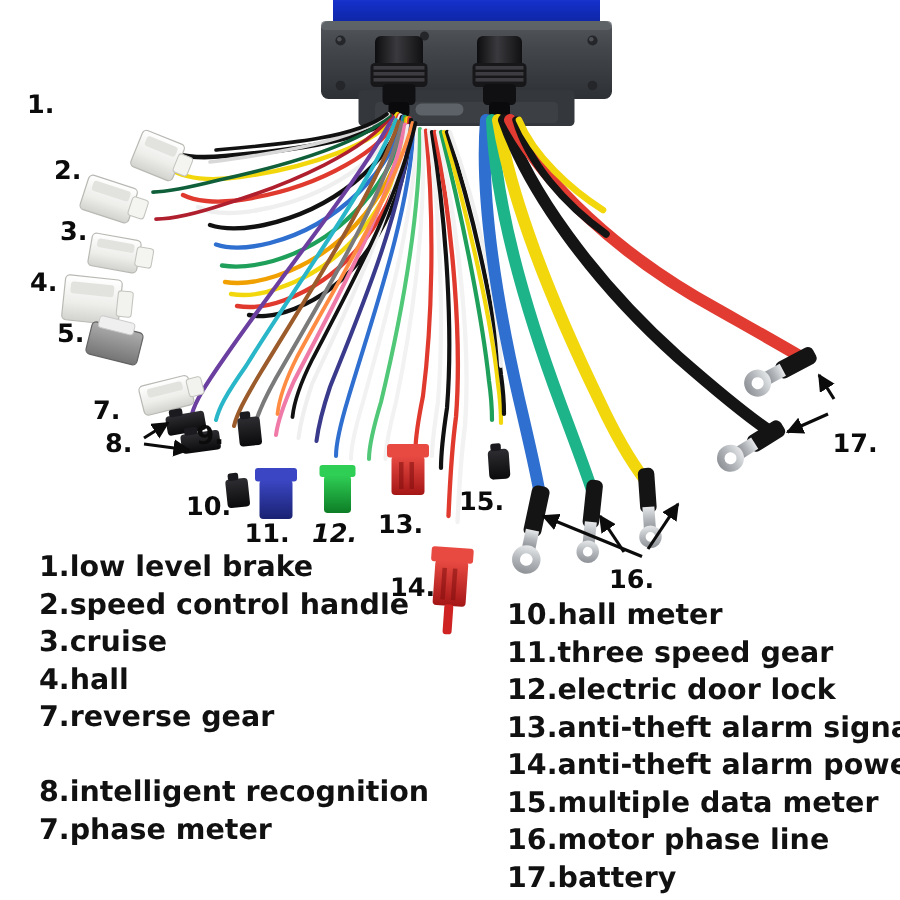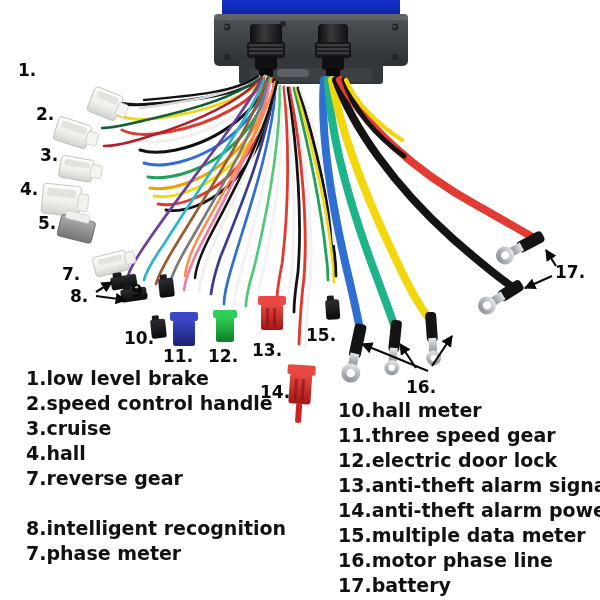--- a/index.html
+++ b/index.html
@@ -318,26 +318,26 @@
   <div class="numlab" style="left:18px;  top:62px;">1.</div>
   <div class="numlab" style="left:36px;  top:106px;">2.</div>
   <div class="numlab" style="left:40px;  top:147px;">3.</div>
   <div class="numlab" style="left:20px;  top:181px;">4.</div>
   <div class="numlab" style="left:38px;  top:215px;">5.</div>
   <div class="numlab" style="left:62px;  top:266px;">7.</div>
   <div class="numlab" style="left:70px;  top:288px;">8.</div>
   <div class="numlab" style="left:131px; top:283px;">9.</div>
   <div class="numlab" style="left:124px; top:330px;">10.</div>
   <div class="numlab" style="left:163px; top:348px;">11.</div>
-  <div class="numlab" style="left:208px; top:348px;">12.</div>
+  <div class="numlab" style="left:208px; top:348px;font-style:italic;">12.</div>
   <div class="numlab" style="left:252px; top:342px;">13.</div>
   <div class="numlab" style="left:260px; top:384px;">14.</div>
   <div class="numlab" style="left:306px; top:327px;">15.</div>
   <div class="numlab" style="left:406px; top:379px;">16.</div>
-  <div class="numlab" style="left:555px; top:264px;">17.</div>
+  <div class="numlab" style="left:555px; top:288px;">17.</div>
 
   <div class="legend" id="legend-left">
     <div class="row">1.low level brake</div>
     <div class="row">2.speed control handle</div>
     <div class="row">3.cruise</div>
     <div class="row">4.hall</div>
     <div class="row">7.reverse gear</div>
     <div class="spacer"></div>
     <div class="row">8.intelligent recognition</div>
     <div class="row">7.phase meter</div>

